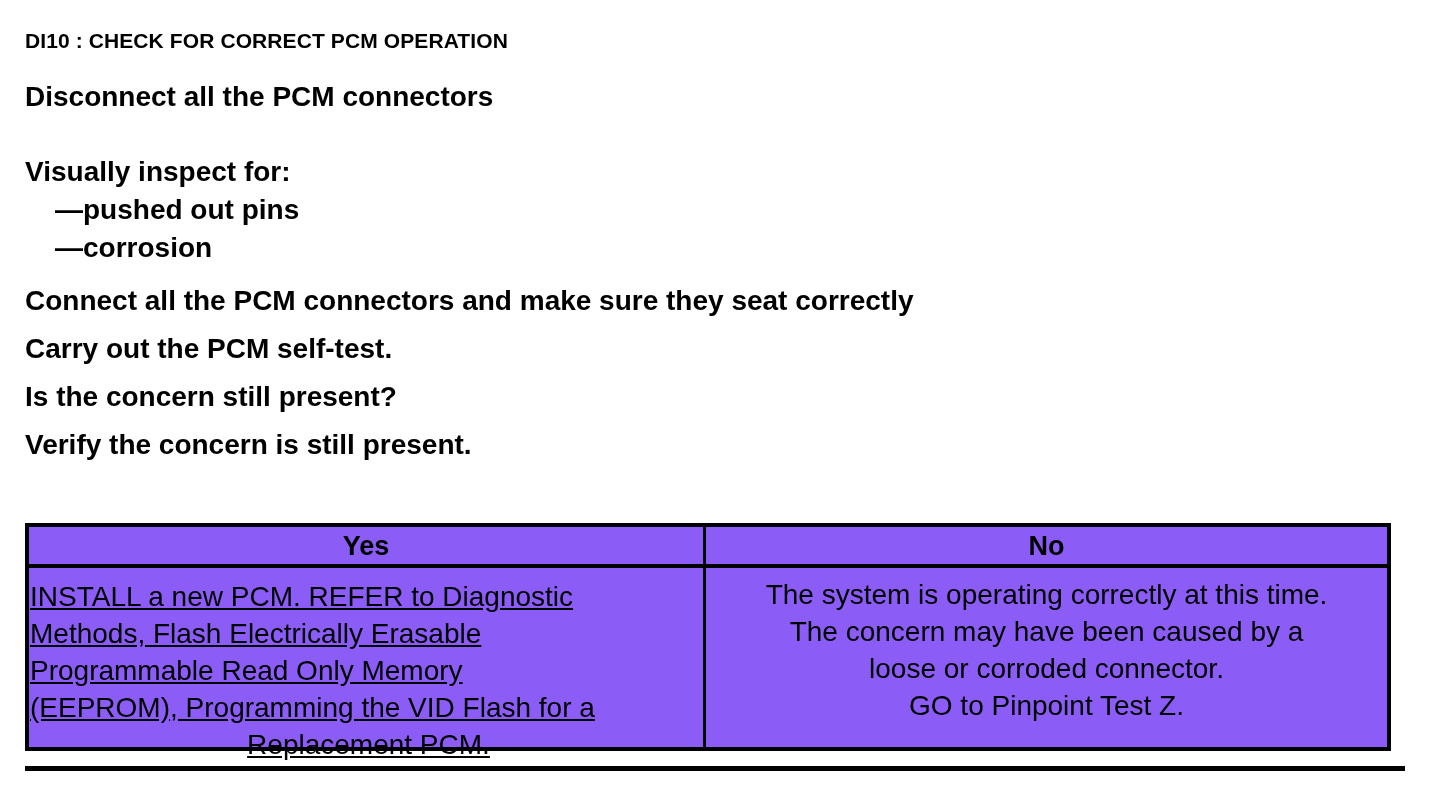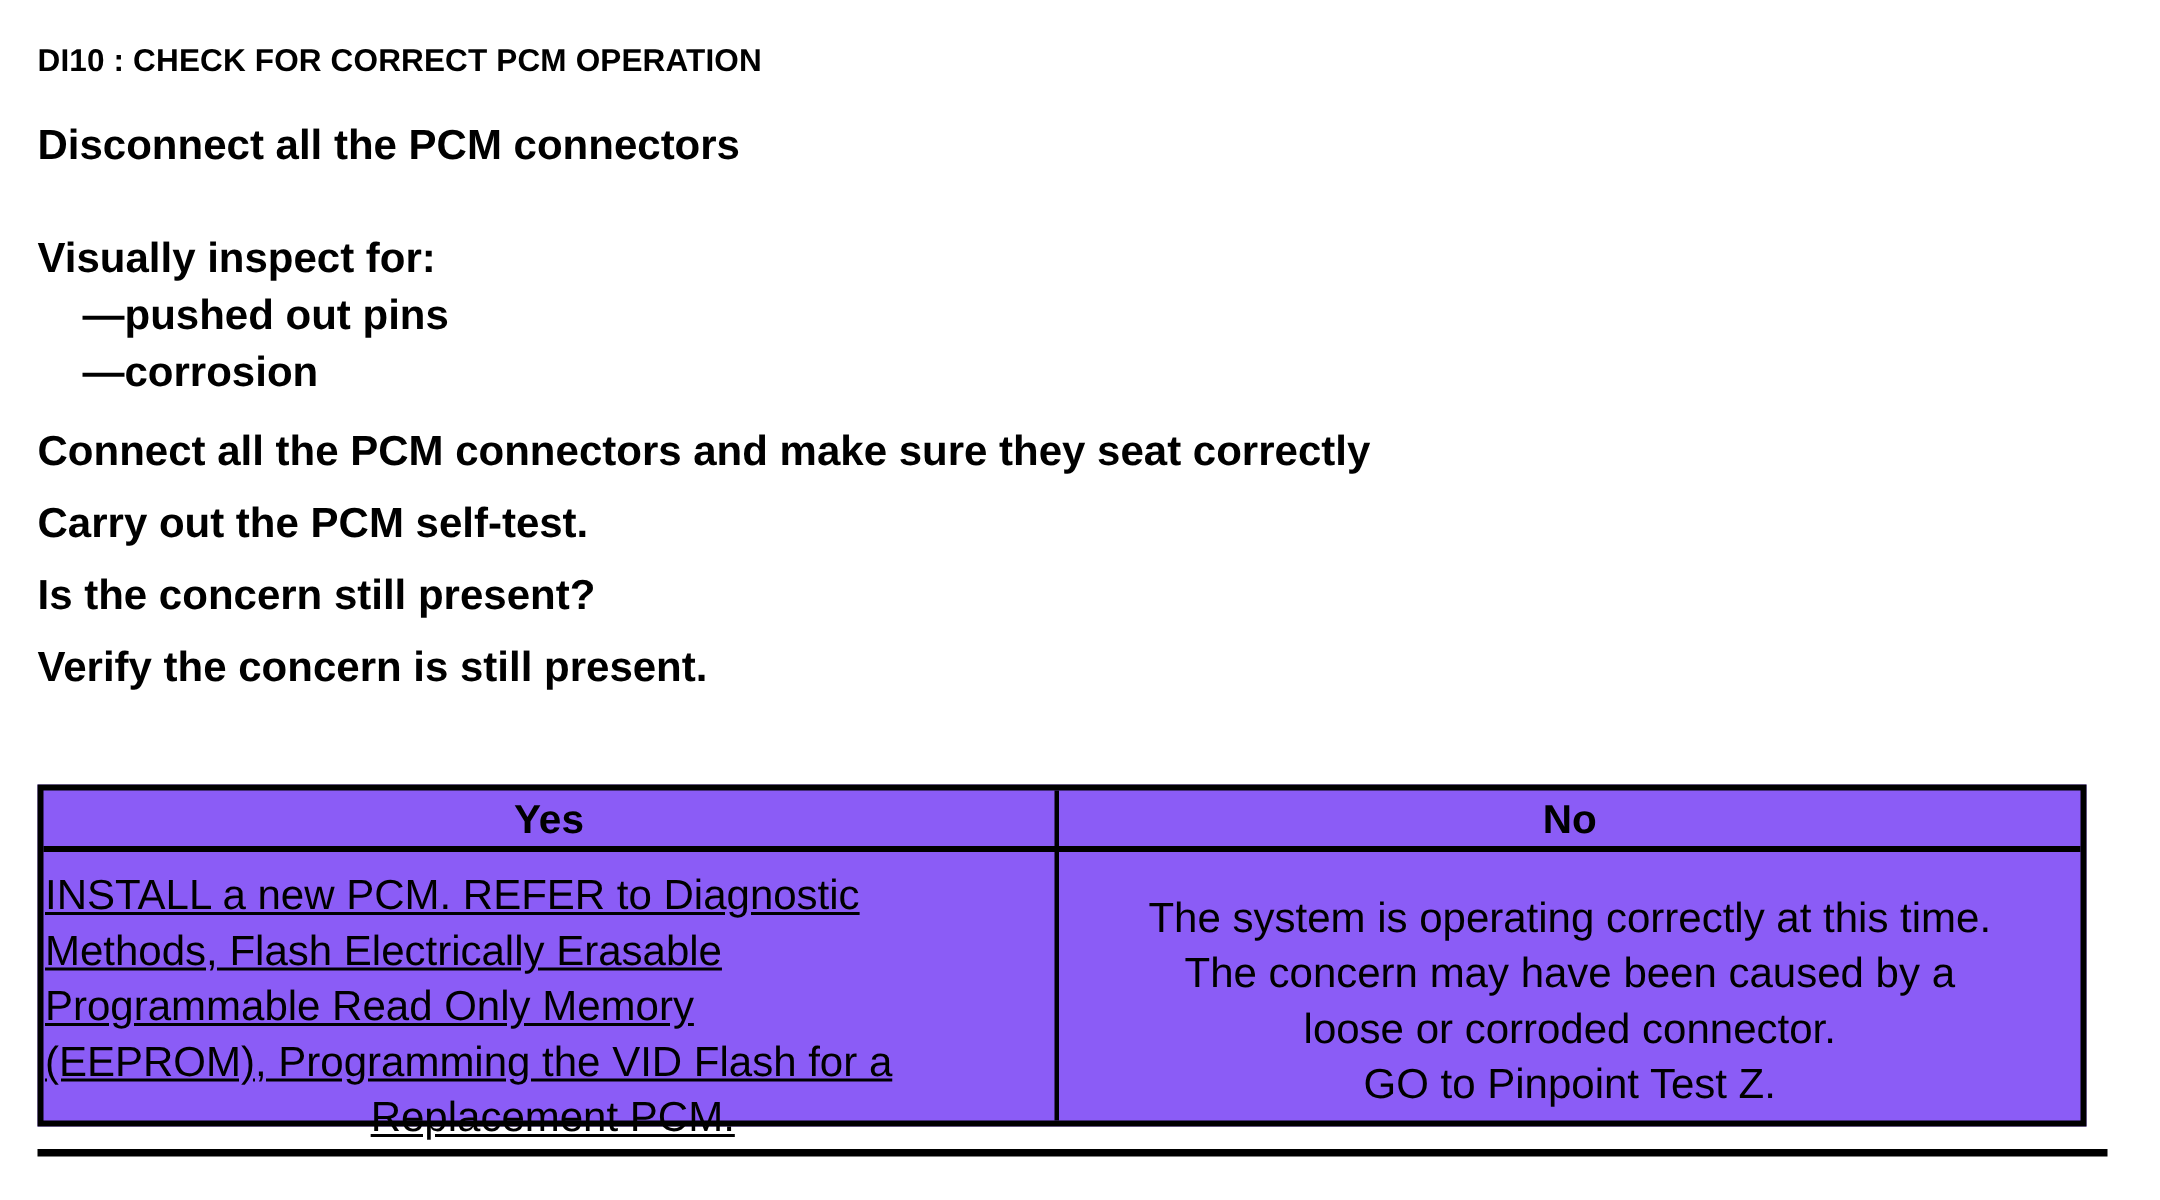--- a/index.html
+++ b/index.html
@@ -124,21 +124,21 @@
     text-align: left;
   }
   .cell-left-text .ln.center {
     text-align: center;
     width: 677px;
   }
   .cell-right-text {
     position: absolute;
     left: 0;
     right: 0;
-    top: 25px;
+    top: 8px;
     text-align: center;
   }
 
   
   .footer-rule {
     position: absolute;
     left: 25px;
     top: 766px;
     width: 1380px;
     height: 5px;

